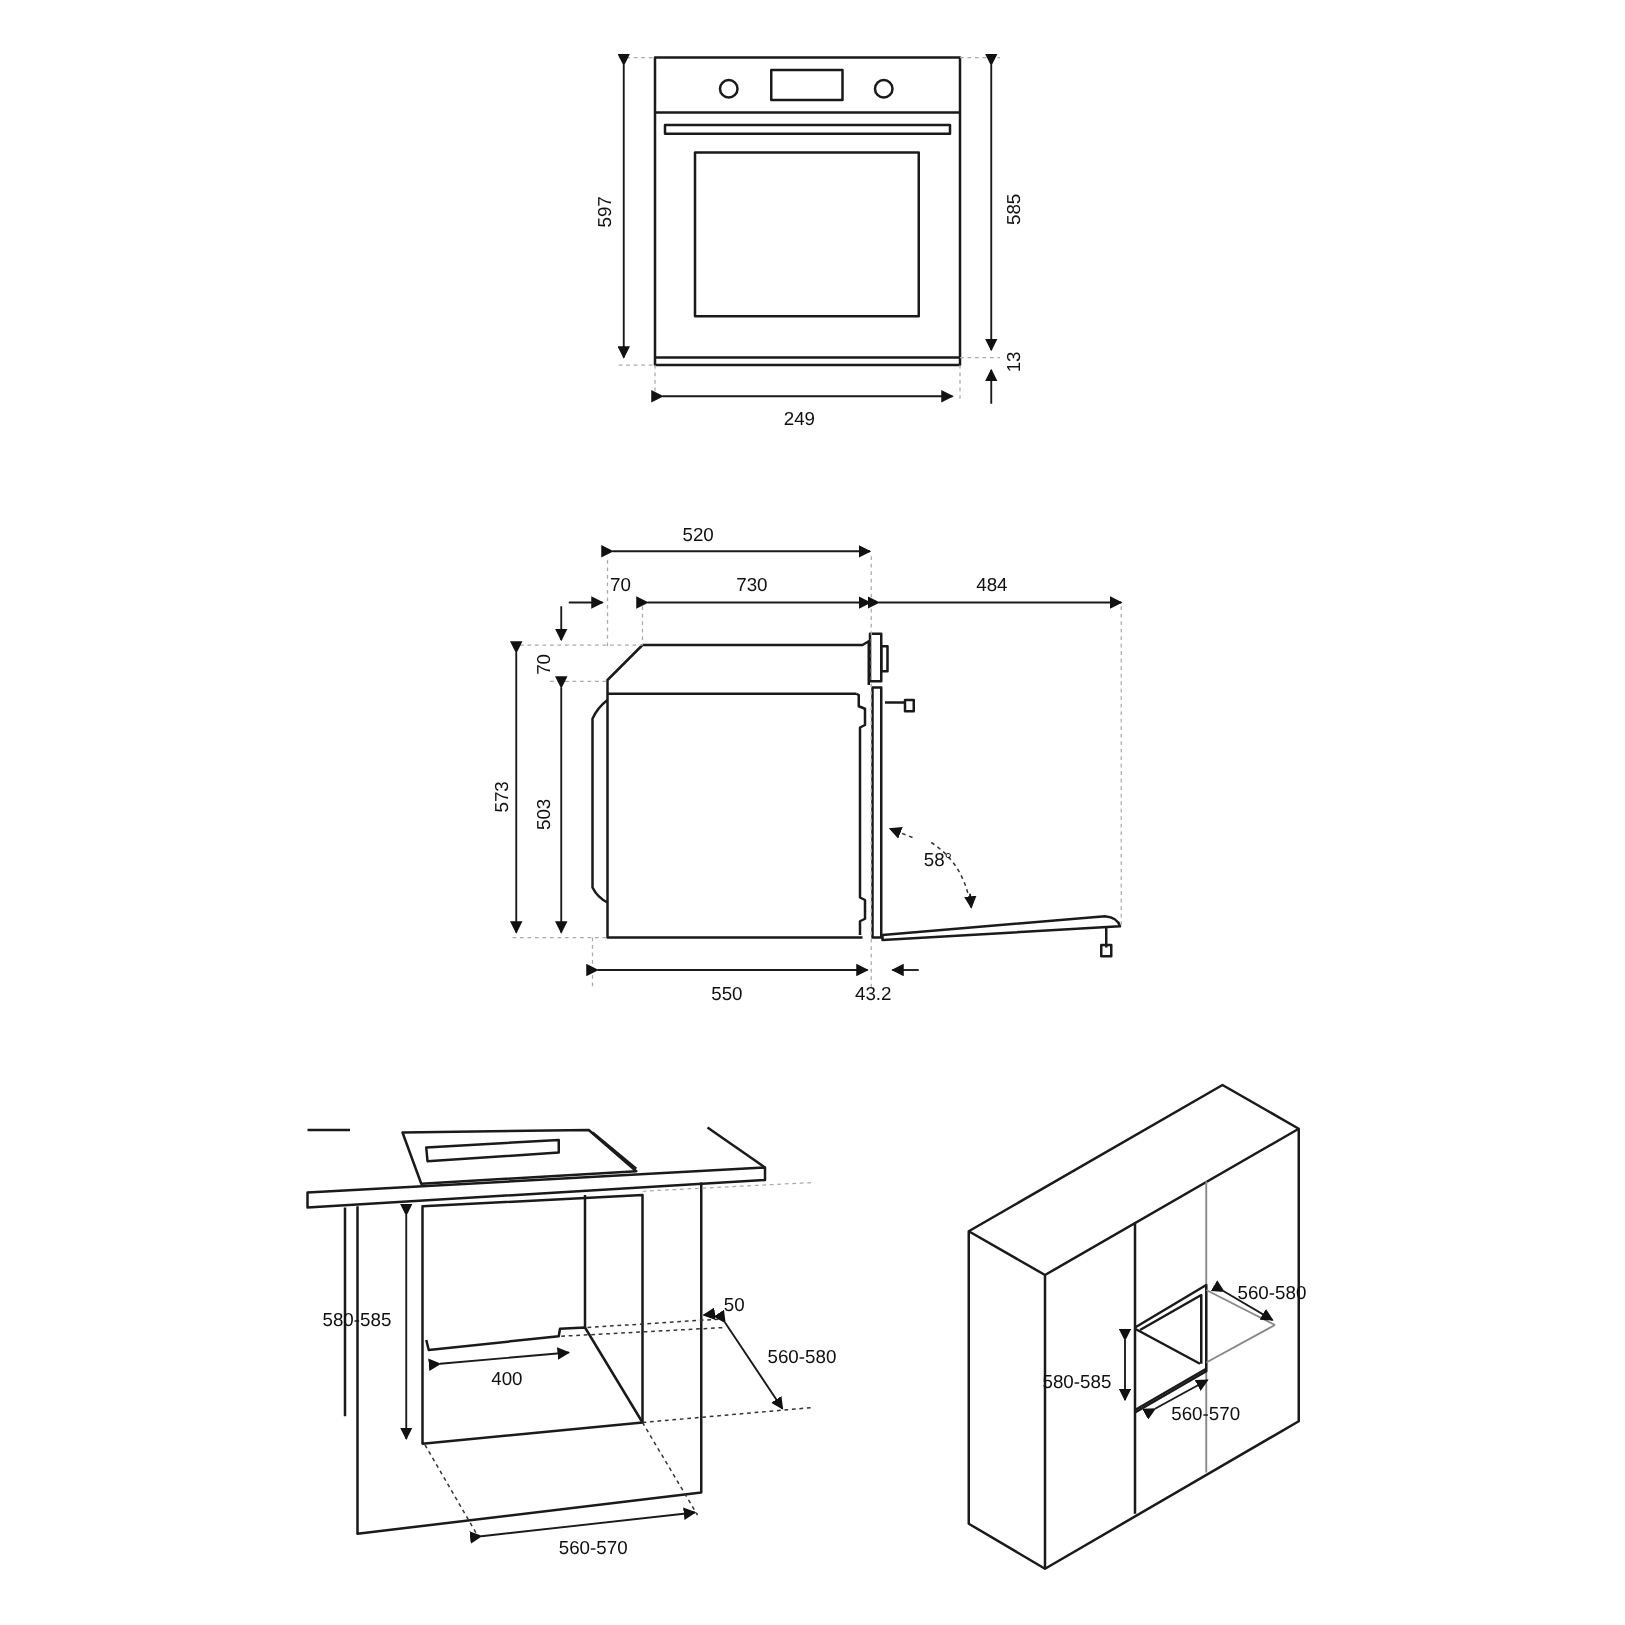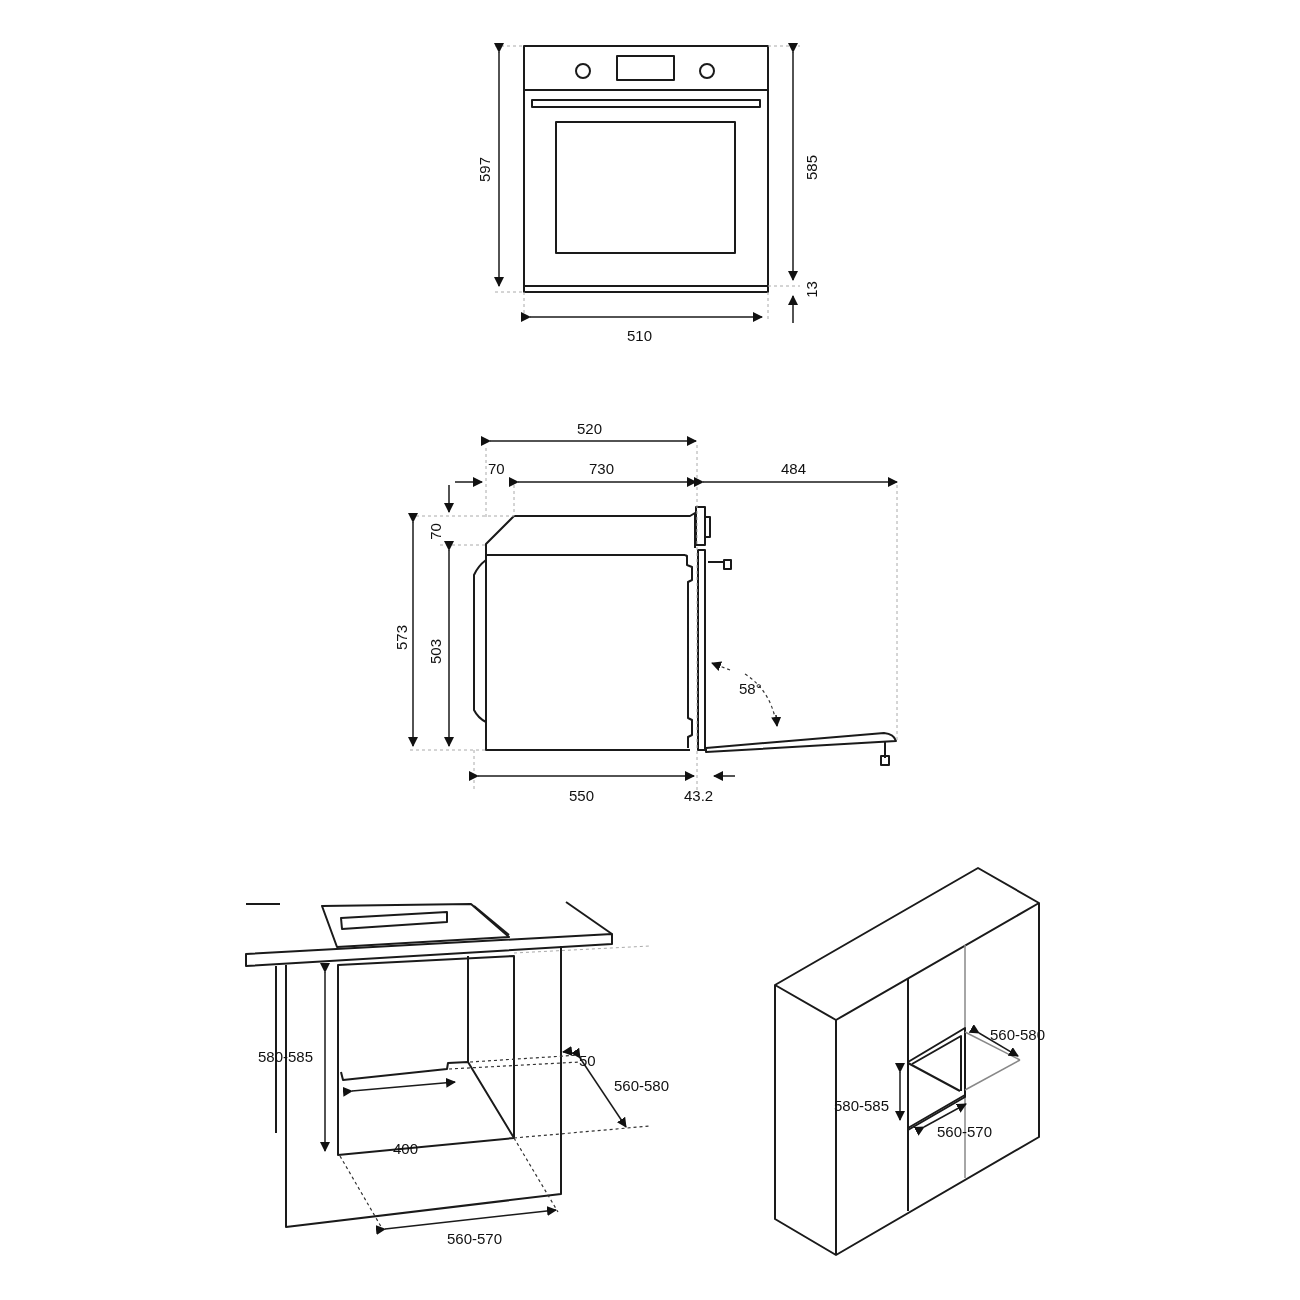--- a/index.html
+++ b/index.html
@@ -128,37 +128,37 @@
     <path d="M908,1063 L960,1091 M908,1128 L965,1095" class="ln"></path>
     <line x1="965" y1="1032" x2="1020" y2="1060" class="grey" stroke-width="0.8"></line>
     <line x1="965" y1="1090" x2="1020" y2="1060" class="grey" stroke-width="0.8"></line>
 
     <line x1="900" y1="1072" x2="900" y2="1120" class="thin" marker-start="url(#ah)" marker-end="url(#ah)"></line>
     <line x1="979" y1="1033" x2="1018" y2="1056" class="thin" marker-start="url(#ah)" marker-end="url(#ah)"></line>
     <line x1="924" y1="1127" x2="966" y2="1104" class="thin" marker-start="url(#ah)" marker-end="url(#ah)"></line>
   </g>
 </svg>
 
-<div class="lbl" style="left:627px;top:328px;">510</div>
+<div class="lbl" style="left:627px;top:328px;">249</div>
 <div class="lbl rot" style="left:472px;top:162px;">597</div>
 <div class="lbl rot" style="left:799px;top:160px;">585</div>
 <div class="lbl rot" style="left:803px;top:282px;">13</div>
 
-<div class="lbl" style="left:577px;top:421px;">520</div>
+<div class="lbl" style="left:546px;top:421px;">520</div>
 <div class="lbl" style="left:488px;top:461px;">70</div>
 <div class="lbl" style="left:589px;top:461px;">730</div>
 <div class="lbl" style="left:781px;top:461px;">484</div>
 <div class="lbl rot" style="left:427px;top:524px;">70</div>
 <div class="lbl rot" style="left:389px;top:630px;">573</div>
 <div class="lbl rot" style="left:423px;top:644px;">503</div>
 <div class="lbl" style="left:739px;top:681px;">58°</div>
 <div class="lbl" style="left:569px;top:788px;">550</div>
 <div class="lbl" style="left:684px;top:788px;">43.2</div>
 
 <div class="lbl" style="left:258px;top:1049px;">580-585</div>
-<div class="lbl" style="left:393px;top:1096px;margin-top:45px;">400</div>
-<div class="lbl" style="left:579px;top:1037px;margin-top:16px;">50</div>
+<div class="lbl" style="left:393px;top:1096px;">400</div>
+<div class="lbl" style="left:579px;top:1037px;">50</div>
 <div class="lbl" style="left:614px;top:1078px;">560-580</div>
 <div class="lbl" style="left:447px;top:1231px;">560-570</div>
 
 <div class="lbl" style="left:990px;top:1027px;">560-580</div>
 <div class="lbl" style="left:834px;top:1098px;">580-585</div>
 <div class="lbl" style="left:937px;top:1124px;">560-570</div>
 
 </body></html>

